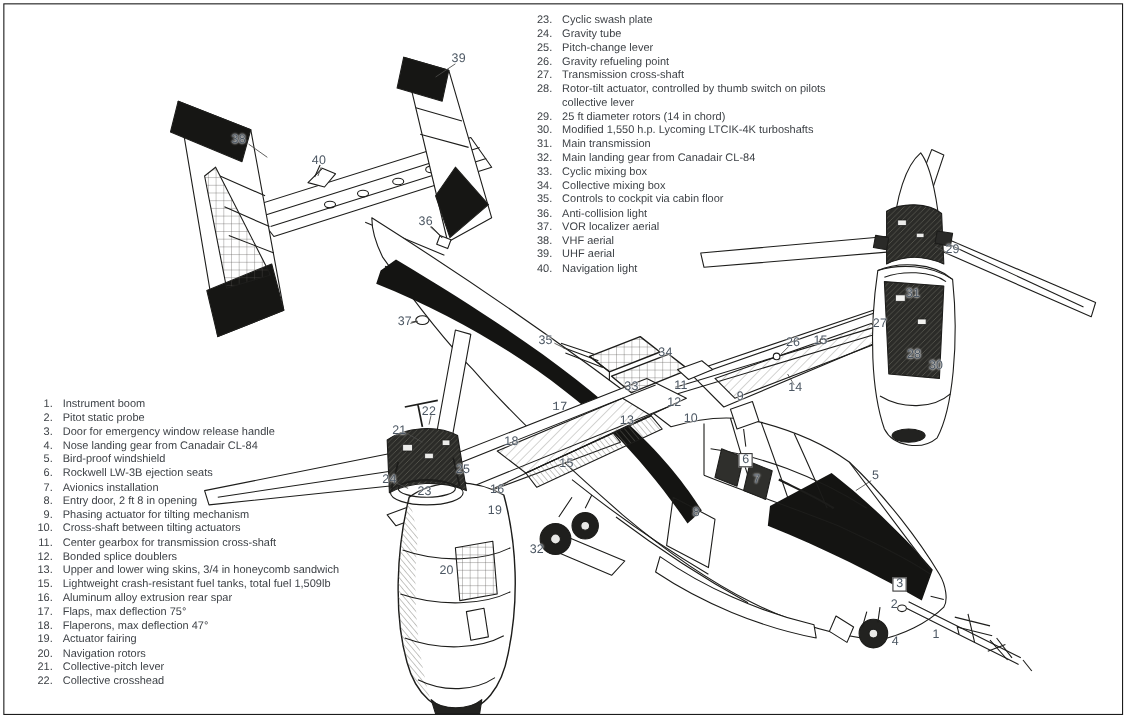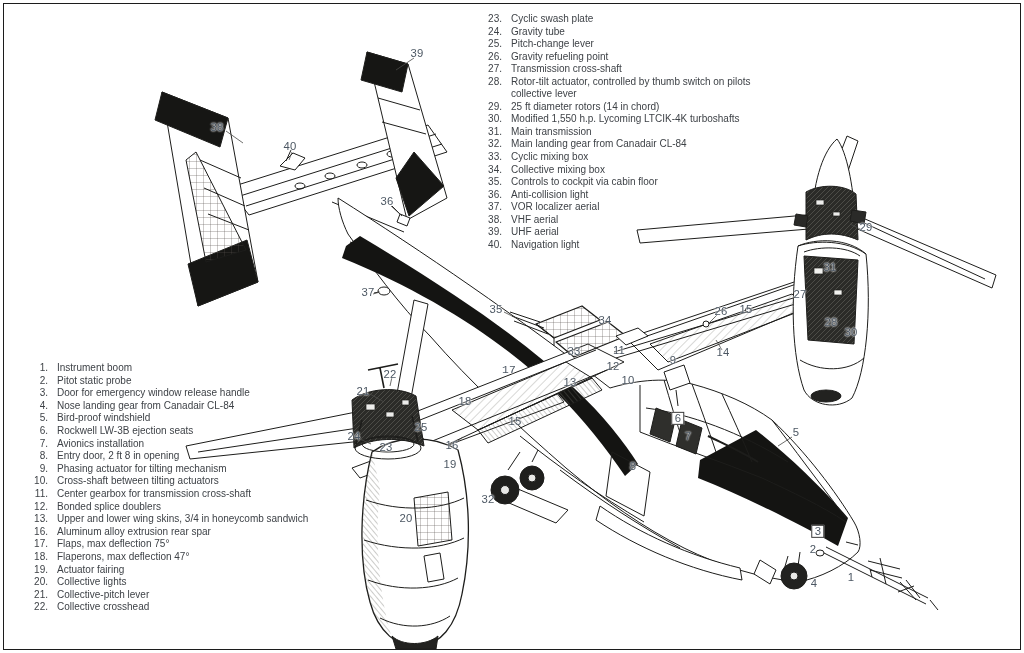--- a/index.html
+++ b/index.html
@@ -261,38 +261,42 @@
       </div>
       <div class="row">
         <span class="num">12.</span>
         <span class="txt">Bonded splice doublers</span>
       </div>
       <div class="row">
         <span class="num">13.</span>
         <span class="txt">Upper and lower wing skins, 3/4 in honeycomb sandwich</span>
       </div>
       <div class="row">
+        <span class="num">15.</span>
+        <span class="txt">Lightweight crash-resistant fuel tanks, total fuel 1,509lb</span>
+      </div>
+      <div class="row">
         <span class="num">16.</span>
         <span class="txt">Aluminum alloy extrusion rear spar</span>
       </div>
       <div class="row">
         <span class="num">17.</span>
         <span class="txt">Flaps, max deflection 75°</span>
       </div>
       <div class="row">
         <span class="num">18.</span>
         <span class="txt">Flaperons, max deflection 47°</span>
       </div>
       <div class="row">
         <span class="num">19.</span>
         <span class="txt">Actuator fairing</span>
       </div>
       <div class="row">
         <span class="num">20.</span>
-        <span class="txt">Collective lights</span>
+        <span class="txt">Navigation rotors</span>
       </div>
       <div class="row">
         <span class="num">21.</span>
         <span class="txt">Collective-pitch lever</span>
       </div>
       <div class="row">
         <span class="num">22.</span>
         <span class="txt">Collective crosshead</span>
       </div>
     </div>

